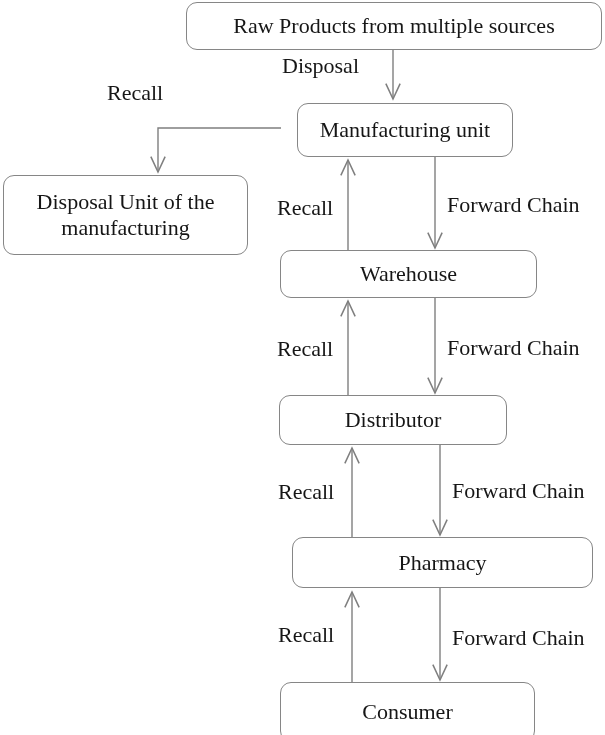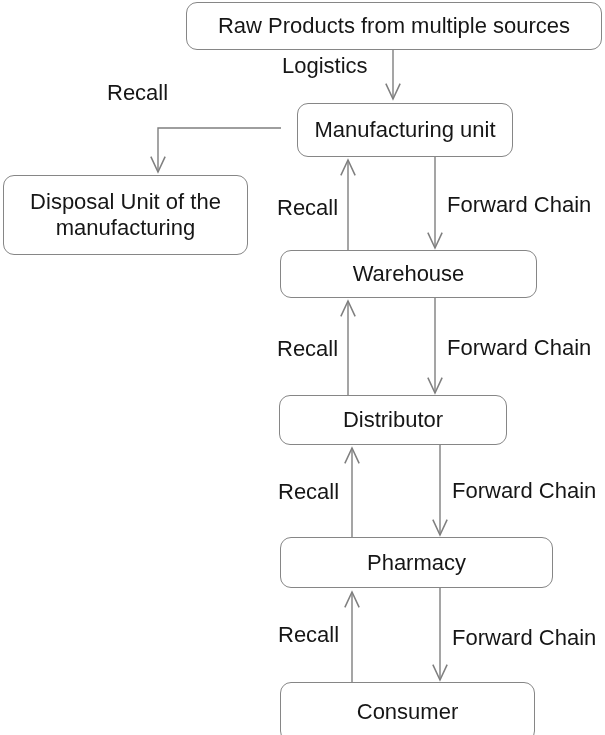--- a/index.html
+++ b/index.html
@@ -1,21 +1,21 @@
 <!DOCTYPE html>
 <html><head>
 <meta charset="utf-8">
 <style>
   html, body { margin: 0; padding: 0; background: #ffffff; }
   .canvas {
     position: relative;
     width: 605px;
     height: 735px;
     background: #ffffff;
-    font-family: Liberation Sans, sans-serif;
+    font-family: Liberation Serif, serif;
     color: #161616;
     overflow: hidden;
   }
   .arrows {
     position: absolute;
     left: 0; top: 0;
     width: 605px; height: 735px;
   }
   .node {
     position: absolute;
@@ -36,21 +36,21 @@
     font-size: 22px;
     line-height: 1.1;
     white-space: nowrap;
   }
   
   #node-raw         { left: 186px; top:   2px; width: 416px; height: 48px; }
   #node-mfg         { left: 297px; top: 103px; width: 216px; height: 54px; }
   #node-disposal    { left:   3px; top: 175px; width: 245px; height: 80px; padding: 0 10px; }
   #node-warehouse   { left: 280px; top: 250px; width: 257px; height: 48px; }
   #node-distributor { left: 279px; top: 395px; width: 228px; height: 50px; }
-  #node-pharmacy    { left: 280px; top: 537px; width: 273px; height: 51px; }
+  #node-pharmacy    { left: 292px; top: 537px; width: 301px; height: 51px; }
   #node-consumer    { left: 280px; top: 682px; width: 255px; height: 60px; }
   
   #lbl-logistics        { left: 282px; top:  54px; }
   #lbl-recall-disposal  { left: 107px; top:  81px; }
   #lbl-recall-1         { left: 277px; top: 196px; }
   #lbl-forward-1        { left: 447px; top: 193px; }
   #lbl-recall-2         { left: 277px; top: 337px; }
   #lbl-forward-2        { left: 447px; top: 336px; }
   #lbl-recall-3         { left: 278px; top: 480px; }
   #lbl-forward-3        { left: 452px; top: 479px; }
@@ -81,21 +81,21 @@
   </svg>
 
   <div class="node" id="node-raw">Raw Products from multiple sources</div>
   <div class="node" id="node-mfg">Manufacturing unit</div>
   <div class="node" id="node-disposal">Disposal Unit of the manufacturing</div>
   <div class="node" id="node-warehouse">Warehouse</div>
   <div class="node" id="node-distributor">Distributor</div>
   <div class="node" id="node-pharmacy">Pharmacy</div>
   <div class="node" id="node-consumer">Consumer</div>
 
-  <div class="lbl" id="lbl-logistics">Logistics</div>
+  <div class="lbl" id="lbl-logistics">Disposal</div>
   <div class="lbl" id="lbl-recall-disposal">Recall</div>
   <div class="lbl" id="lbl-recall-1">Recall</div>
   <div class="lbl" id="lbl-forward-1">Forward Chain</div>
   <div class="lbl" id="lbl-recall-2">Recall</div>
   <div class="lbl" id="lbl-forward-2">Forward Chain</div>
   <div class="lbl" id="lbl-recall-3">Recall</div>
   <div class="lbl" id="lbl-forward-3">Forward Chain</div>
   <div class="lbl" id="lbl-recall-4">Recall</div>
   <div class="lbl" id="lbl-forward-4">Forward Chain</div>
 

